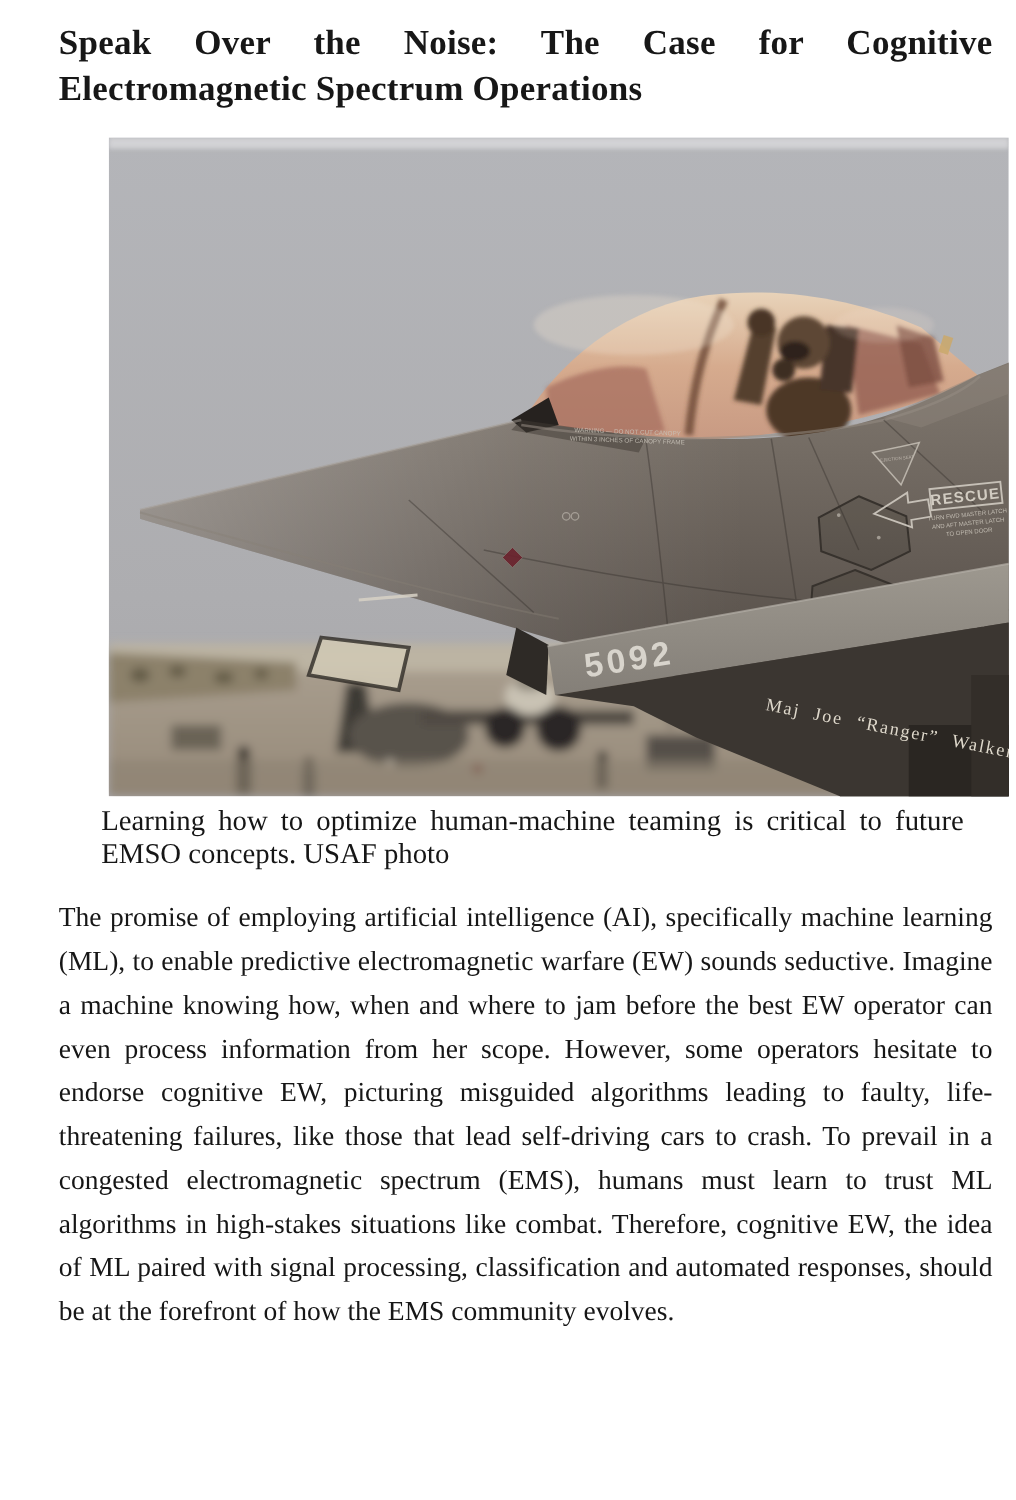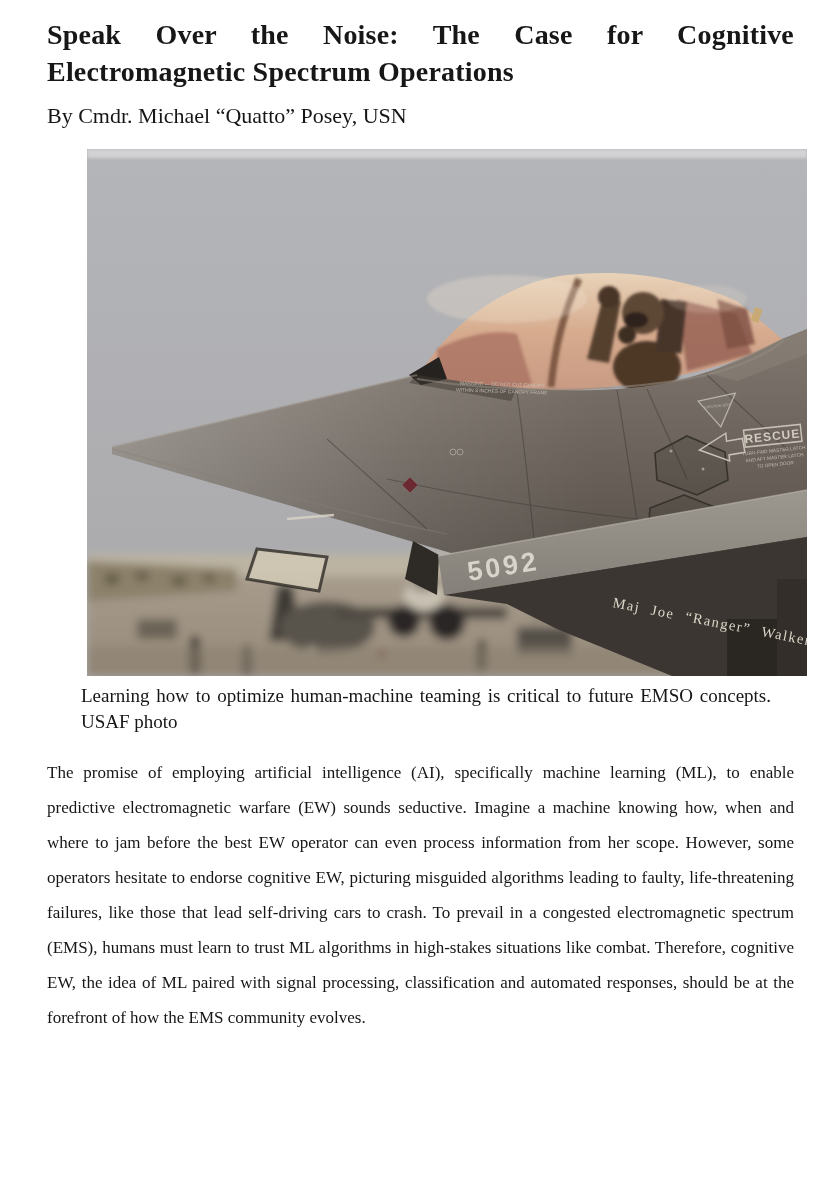--- a/index.html
+++ b/index.html
@@ -4,36 +4,35 @@
 <style>
   html,body{margin:0;padding:0;background:#ffffff;}
   body{width:813px;height:1200px;overflow:hidden;color:#161616;
        font-family:"Liberation Serif",serif;-webkit-font-smoothing:antialiased;}
   .page{padding:16px 33px 0 47px;width:747px;}
   h1.title{font-size:28px;line-height:37px;font-weight:bold;margin:0;
            text-align:justify;color:#171717;letter-spacing:.2px;}
   p.byline{font-size:22px;margin:13px 0 0 0;line-height:26px;}
   figure.photo-figure{margin:20px 0 0 40px;padding:0;width:720px;}
   figure.photo-figure svg{display:block;}
-  figcaption.caption{font-size:19px;line-height:26px;margin:7px 0 0 -6px;
+  figcaption.caption{font-size:23px;line-height:26px;margin:7px 0 0 -6px;
                      width:690px;text-align:justify;}
-  p.body-text{font-size:17px;line-height:35px;text-align:justify;
+  p.body-text{font-size:22px;line-height:35px;text-align:justify;
               margin:20px 0 0 0;}
   p.pull-quote{font-size:21px;line-height:28px;margin:26px 0 0 0;text-align:left;}
   .svg-sans{font-family:"Liberation Sans",sans-serif;}
   .svg-serif{font-family:"Liberation Serif",serif;}
 </style>
 </head>
 <body>
 
 <div class="page">
 
   <h1 class="title">Speak Over the Noise: The Case for Cognitive Electromagnetic Spectrum Operations</h1>
 
-  <p class="byline">By Cmdr. Michael “Quatto” Posey, USN</p>
 
   <figure class="photo-figure">
     <svg width="720" height="527" viewBox="0 0 720 527" role="img">
       <defs>
         <linearGradient id="skyGrad" x1="0" y1="0" x2="0" y2="1">
           <stop offset="0" stop-color="#b4b5b9"></stop>
           <stop offset="0.7" stop-color="#adadb0"></stop>
           <stop offset="1" stop-color="#a7a6a9"></stop>
         </linearGradient>
         <linearGradient id="groundGrad" x1="0" y1="0" x2="0" y2="1">

